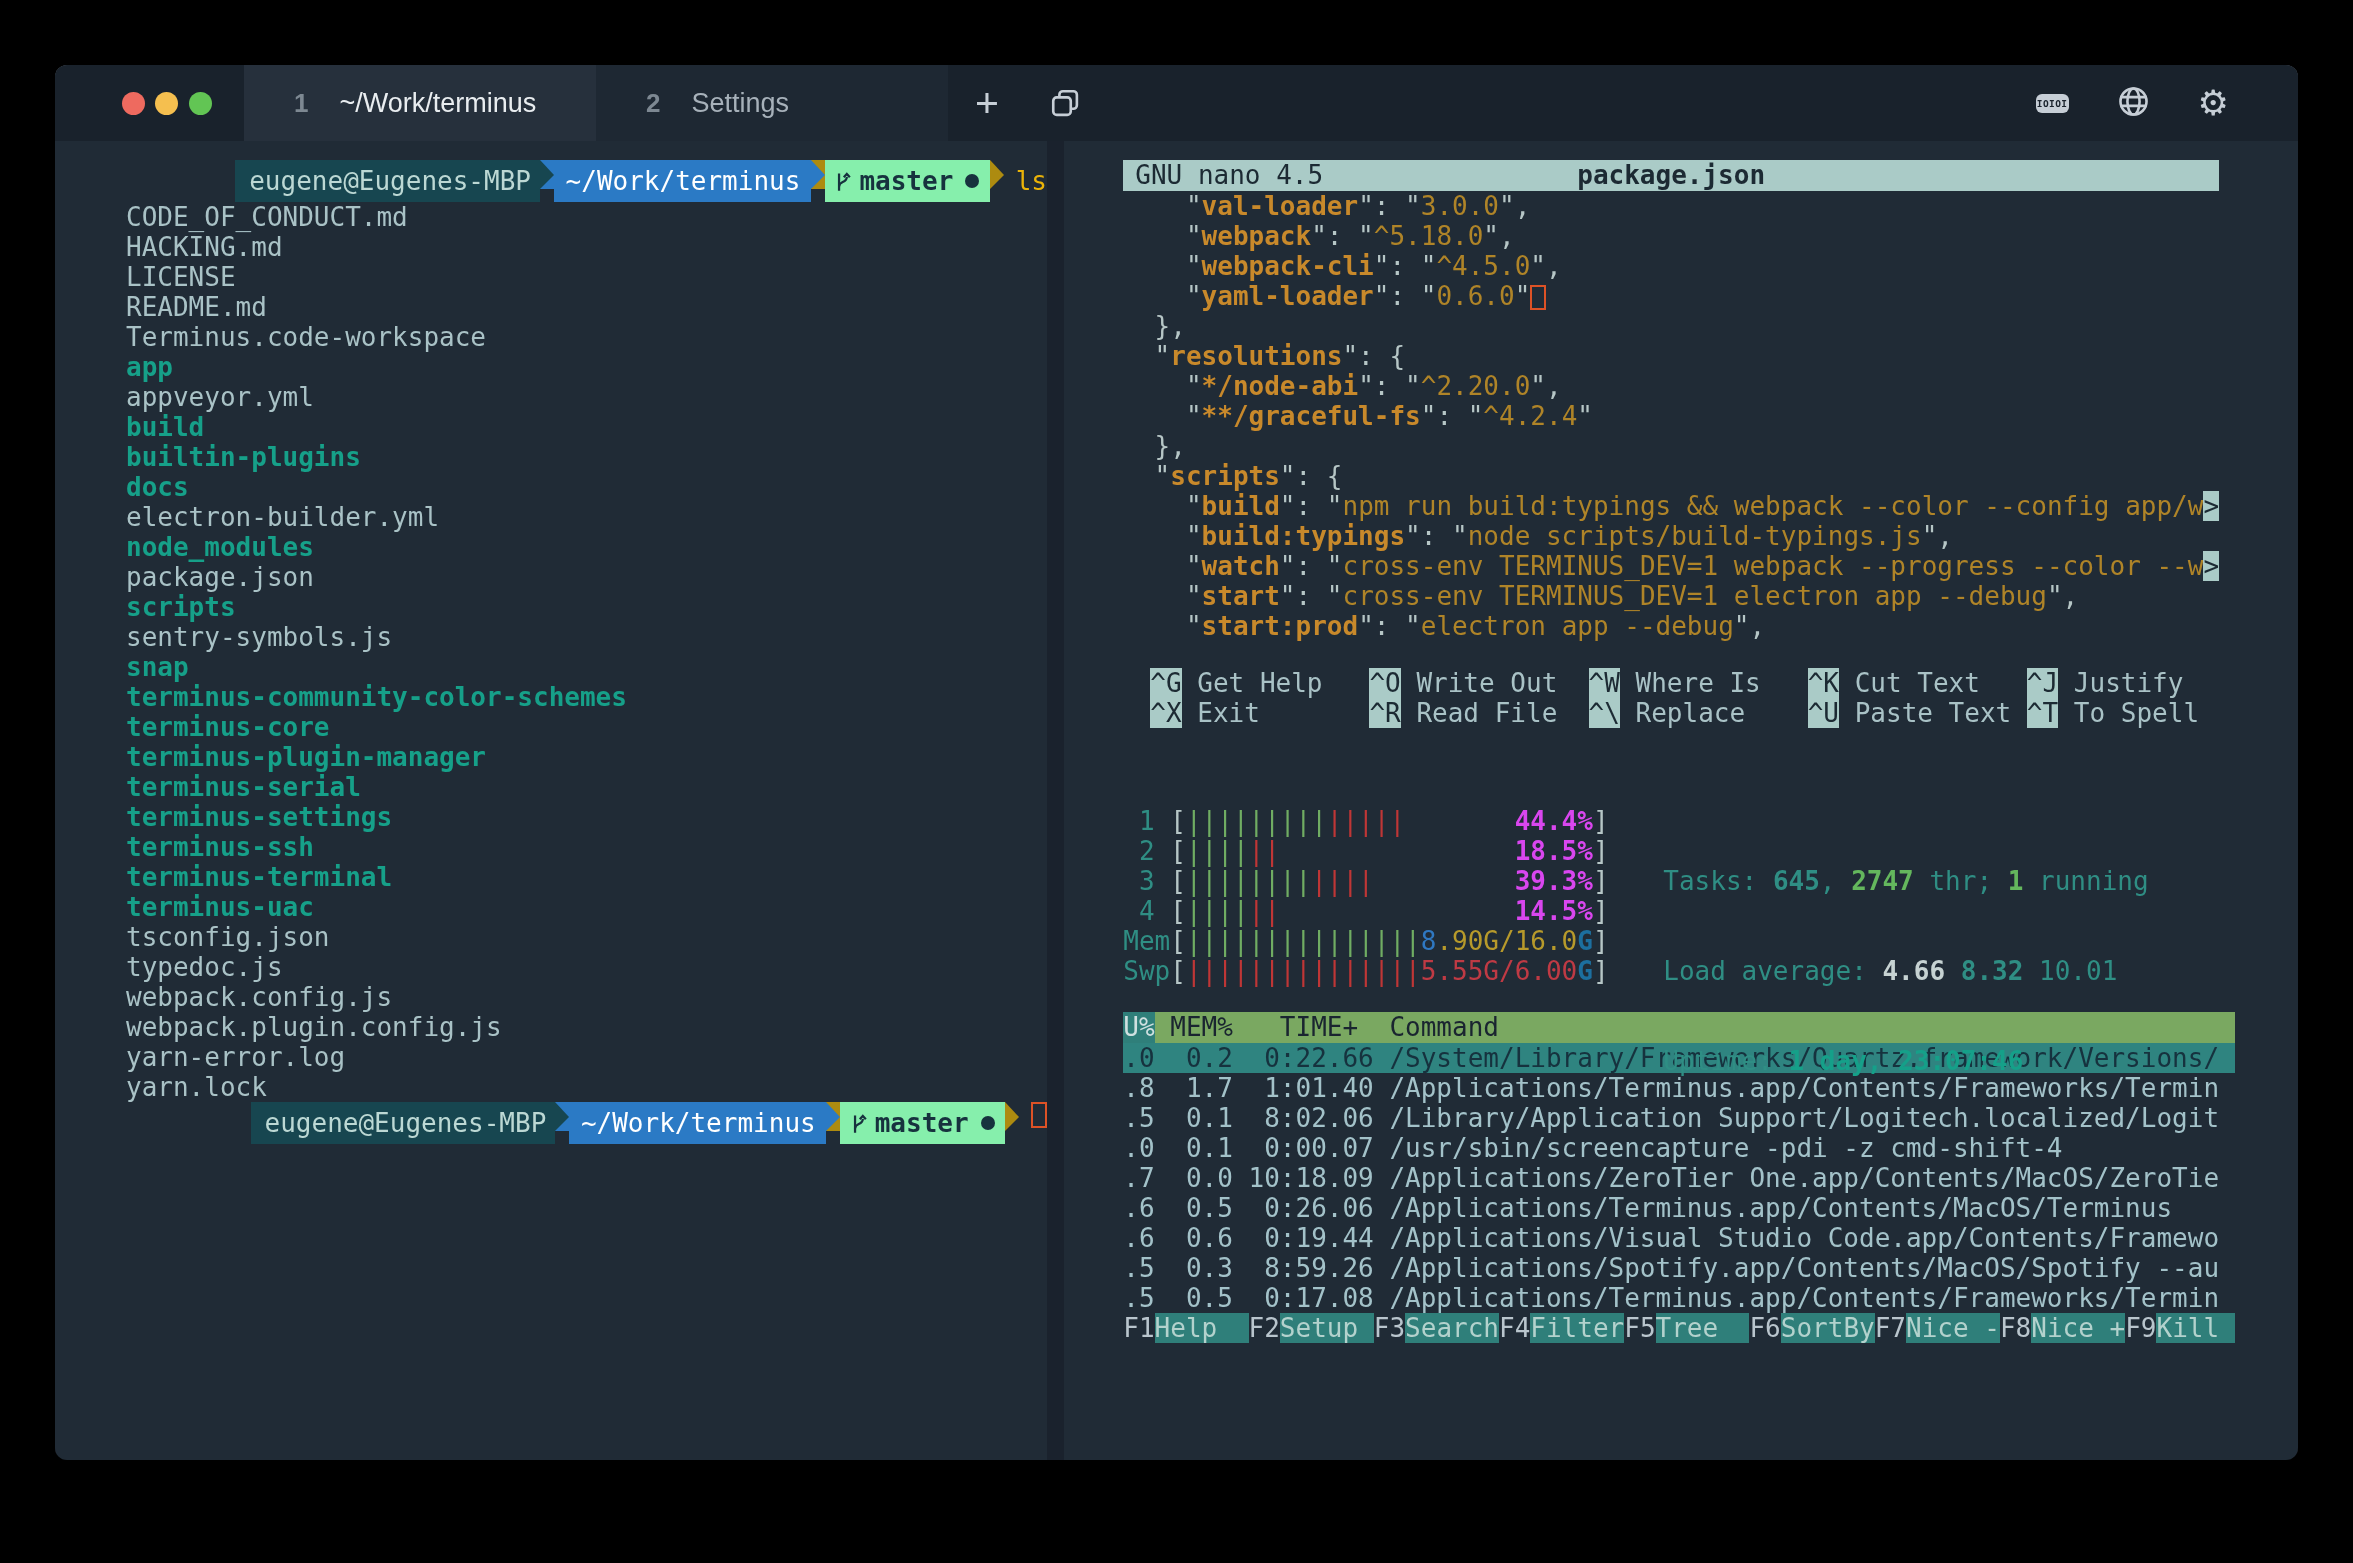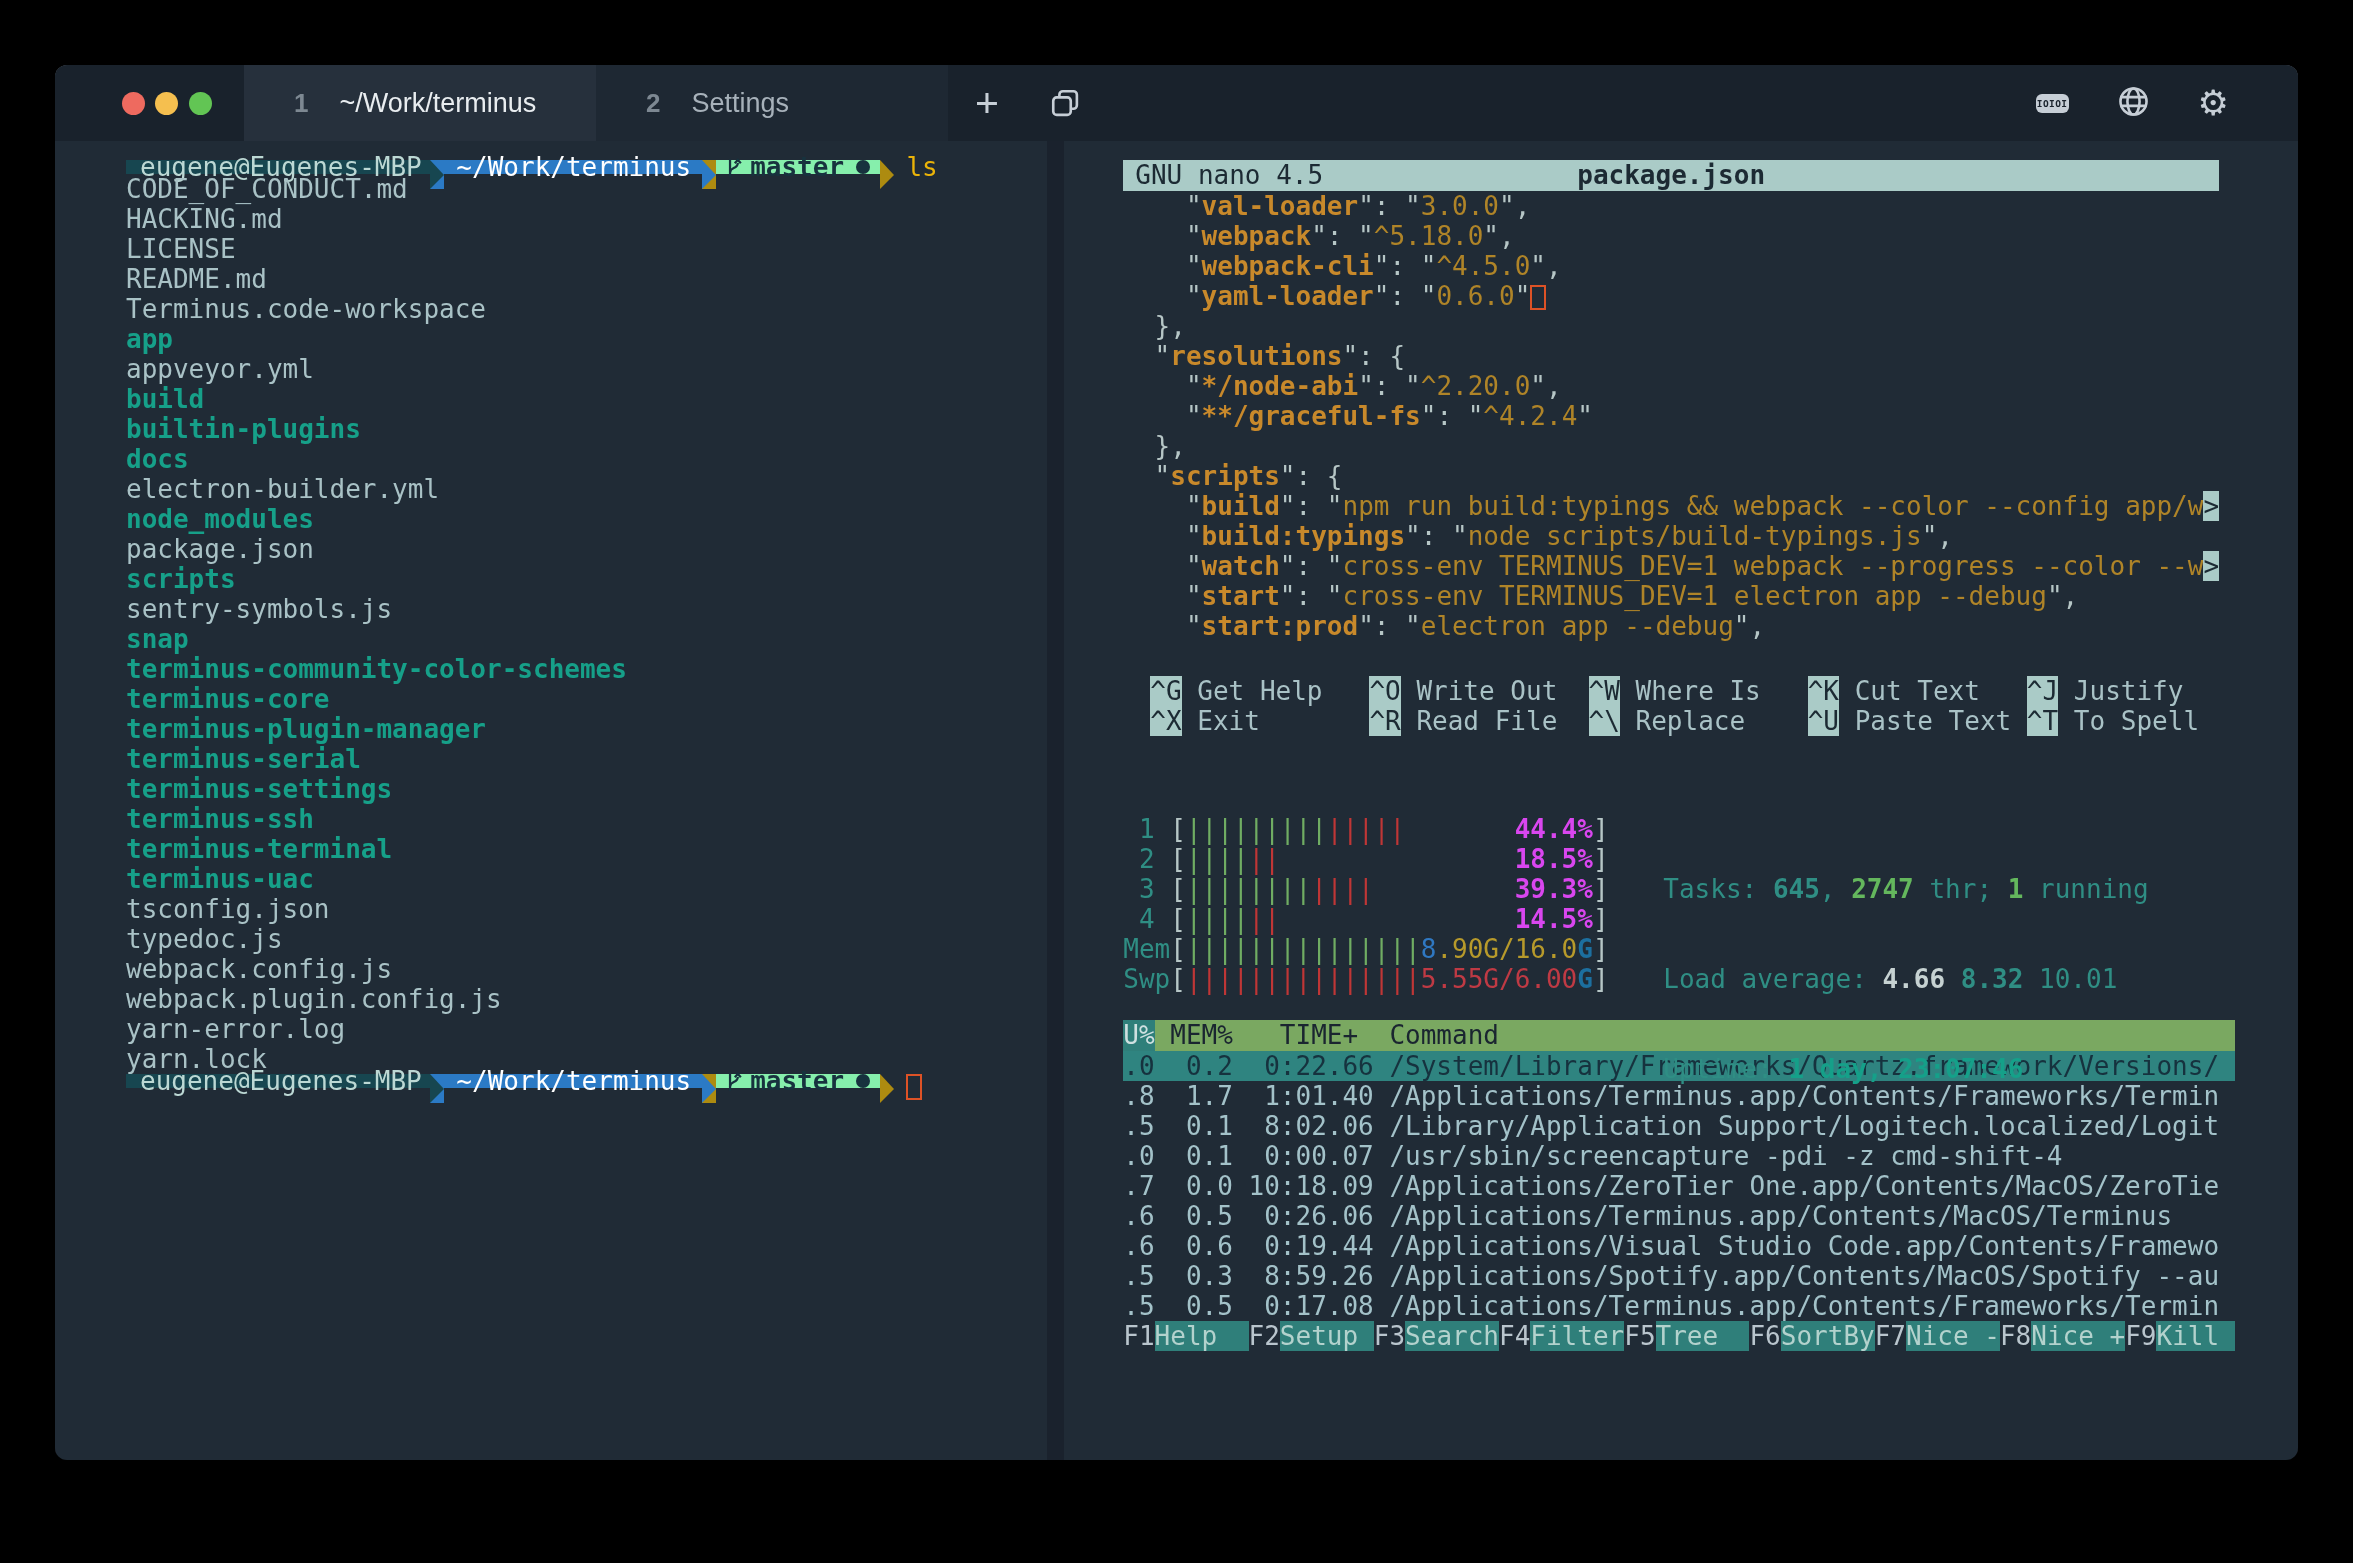--- a/index.html
+++ b/index.html
@@ -31,42 +31,42 @@
   .gear{font-family:"DejaVu Sans",sans-serif;font-size:35px;color:#c6ced6;line-height:1;}
   
   .content{flex:1;display:flex;min-height:0;font-size:26px;line-height:30px;color:#a9c2c6;}
   .pane-left{width:992px;padding:19px 0 0 71px;box-sizing:border-box;flex:none;overflow:hidden;}
   .divider{width:17.3px;background:#1a222d;flex:none;}
   .pane-right{flex:1;padding:19px 0 0 59px;box-sizing:border-box;overflow:hidden;}
   .tline{height:30px;white-space:pre;}
   .dir{color:#16a089;font-weight:bold;}
   .file{color:#a9c2c6;}
   
-  .prompt{display:flex;align-items:stretch;height:14px;}
+  .prompt{display:flex;align-items:stretch;height:42px;justify-content:flex-end;}
   .pseg{display:flex;align-items:center;white-space:pre;}
   .pseg.s1{background:#174650;color:#bcd8d4;padding:0 8.6px 0 14px;}
   .pseg.s2{background:#2b7ac5;color:#ffffff;padding:0 10.4px 0 12px;}
   .pseg.s3{background:#86efac;color:#17323e;padding:0 10.4px 0 8.6px;font-weight:bold;}
   .parrow{width:0;height:0;border-top:15.6px solid transparent;border-bottom:14.7px solid transparent;flex:none;}
   .parrow.a1{border-left:14.7px solid #174650;background:#2b7ac5;}
   .parrow.a2{border-left:14.7px solid #2b7ac5;background:#ad8b10;}
   .parrow.a3{border-left:14.7px solid #ad8b10;}
   .cmd{white-space:pre;color:#eab308;margin-left:12px;display:flex;align-items:center;}
   .cursor{display:inline-block;width:12px;height:21.6px;border:2.6px solid #dd5226;
           vertical-align:middle;margin-left:12px;}
   .branch-dot{display:inline-block;width:14px;height:14px;border-radius:50%;background:#17323e;margin-left:12px;}
   
   .nano-bar{width:70ch;height:31px;background:#aacbc7;color:#1c2a33;position:relative;
             display:flex;align-items:center;line-height:31px;}
   .nano-app{padding-left:12px;white-space:pre;}
   .nano-file{position:absolute;left:50%;transform:translateX(-50%);font-weight:bold;white-space:pre;}
   .tk-p{color:#b6c6c6;} .tk-k{color:#c8892b;font-weight:bold;} .tk-v{color:#af8428;}
   .tk-x{background:#aacbc7;color:#1c2a33;}
   .nano-cursor{display:inline-block;width:12px;height:21.6px;border:2.6px solid #dd5226;vertical-align:middle;}
-  .nano-shortcuts{margin-top:35px;width:70ch;padding-left:27px;}
+  .nano-shortcuts{margin-top:27px;width:70ch;padding-left:27px;}
   .ns-item{display:inline-block;width:14ch;white-space:pre;}
   .ns-key{background:#aacbc7;color:#1c2a33;}
   .ns-label{color:#a9c2c6;}
   
   .htop{margin-top:78px;position:relative;width:71ch;}
   .meter-line{height:30px;white-space:pre;display:flex;}
   .mlabel{color:#2f8e84;white-space:pre;}
   .tk-br{color:#b6c6c6;}
   .minner{display:inline-flex;width:26ch;justify-content:space-between;white-space:pre;}
   .bar-g{color:#70ad63;} .bar-r{color:#bf3636;}

